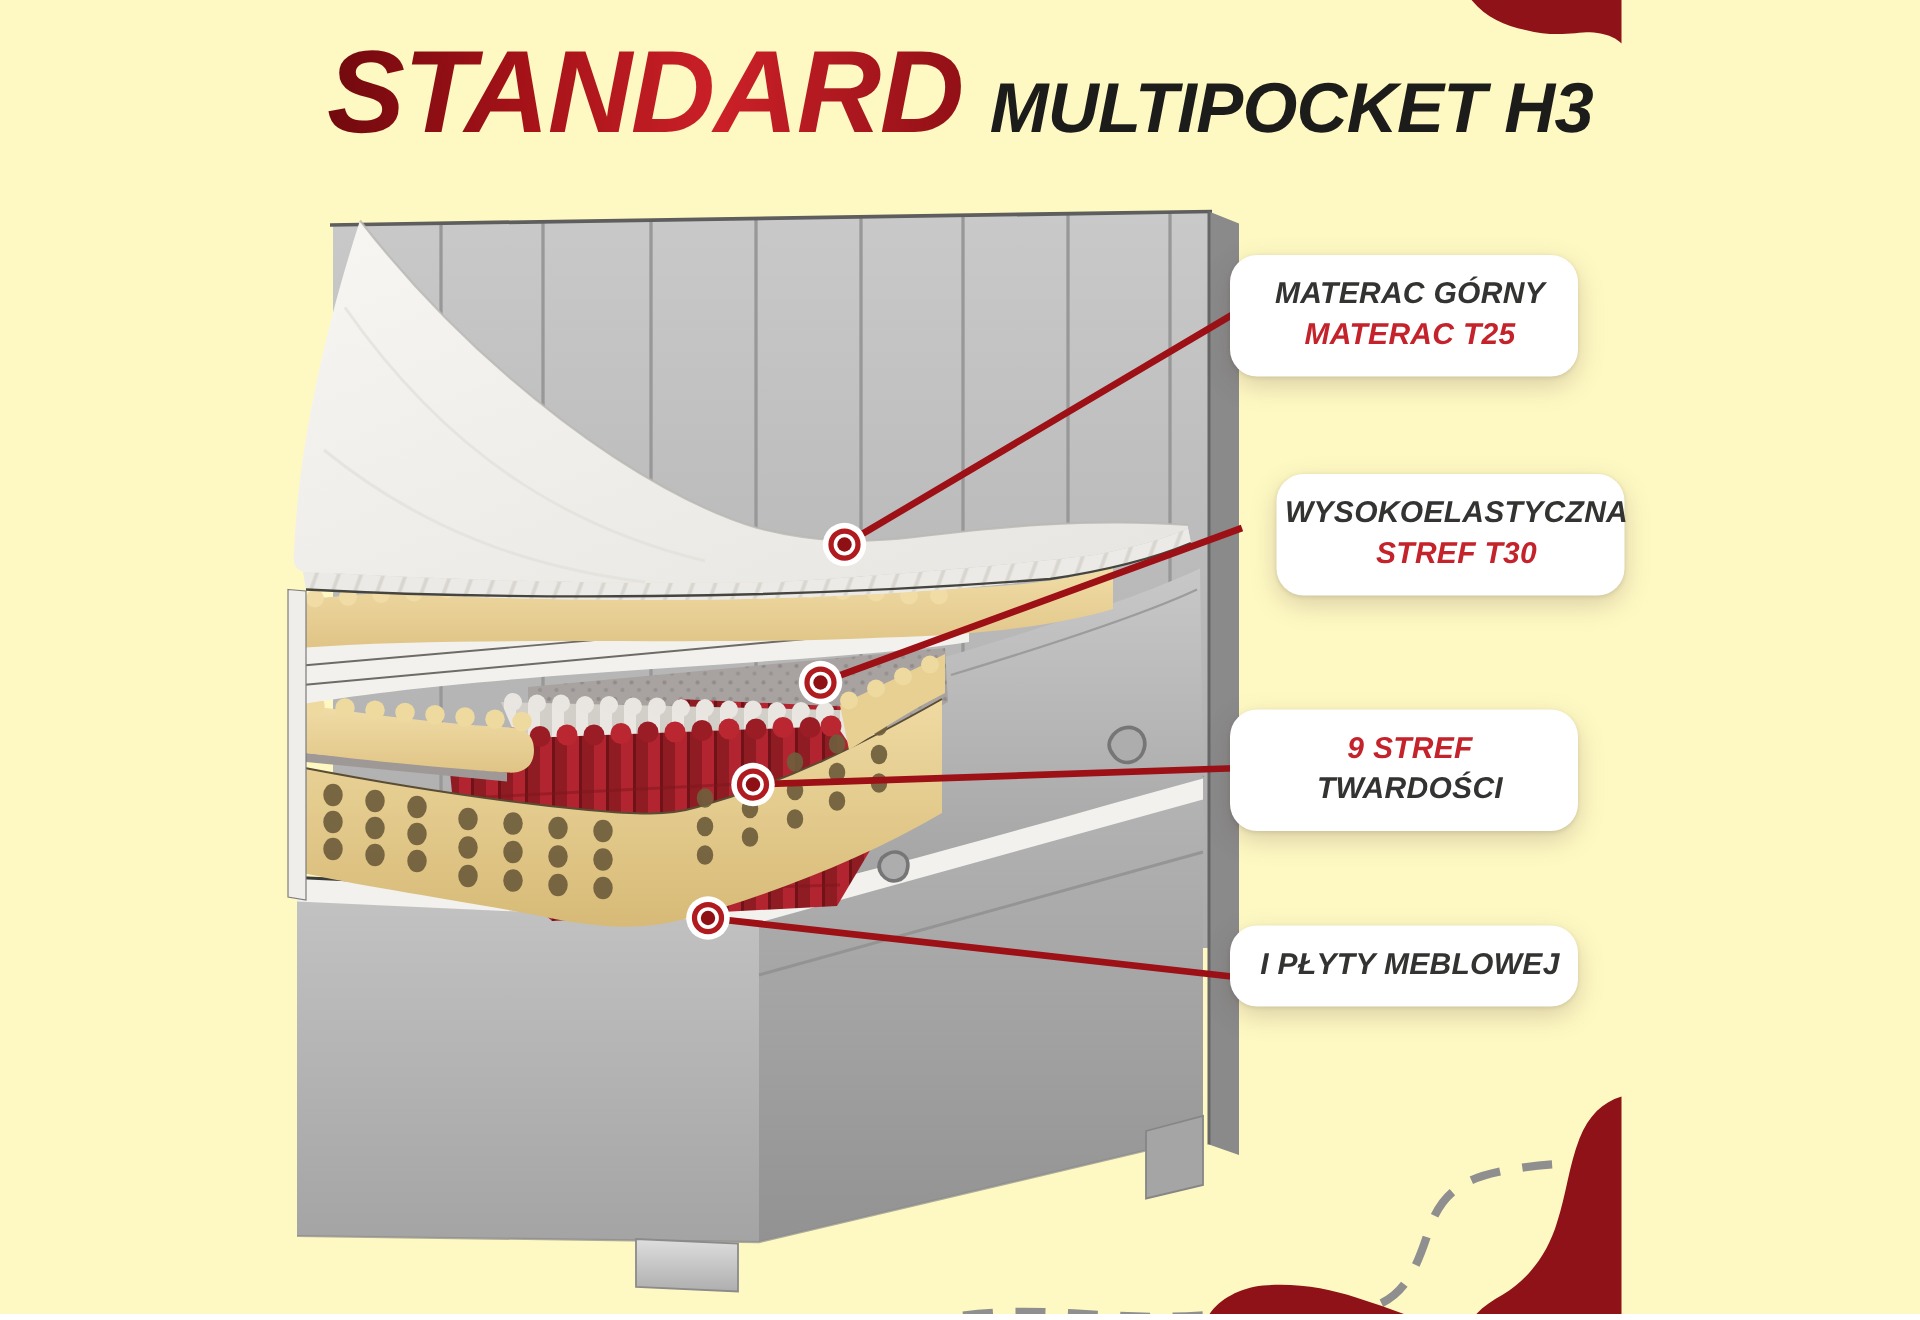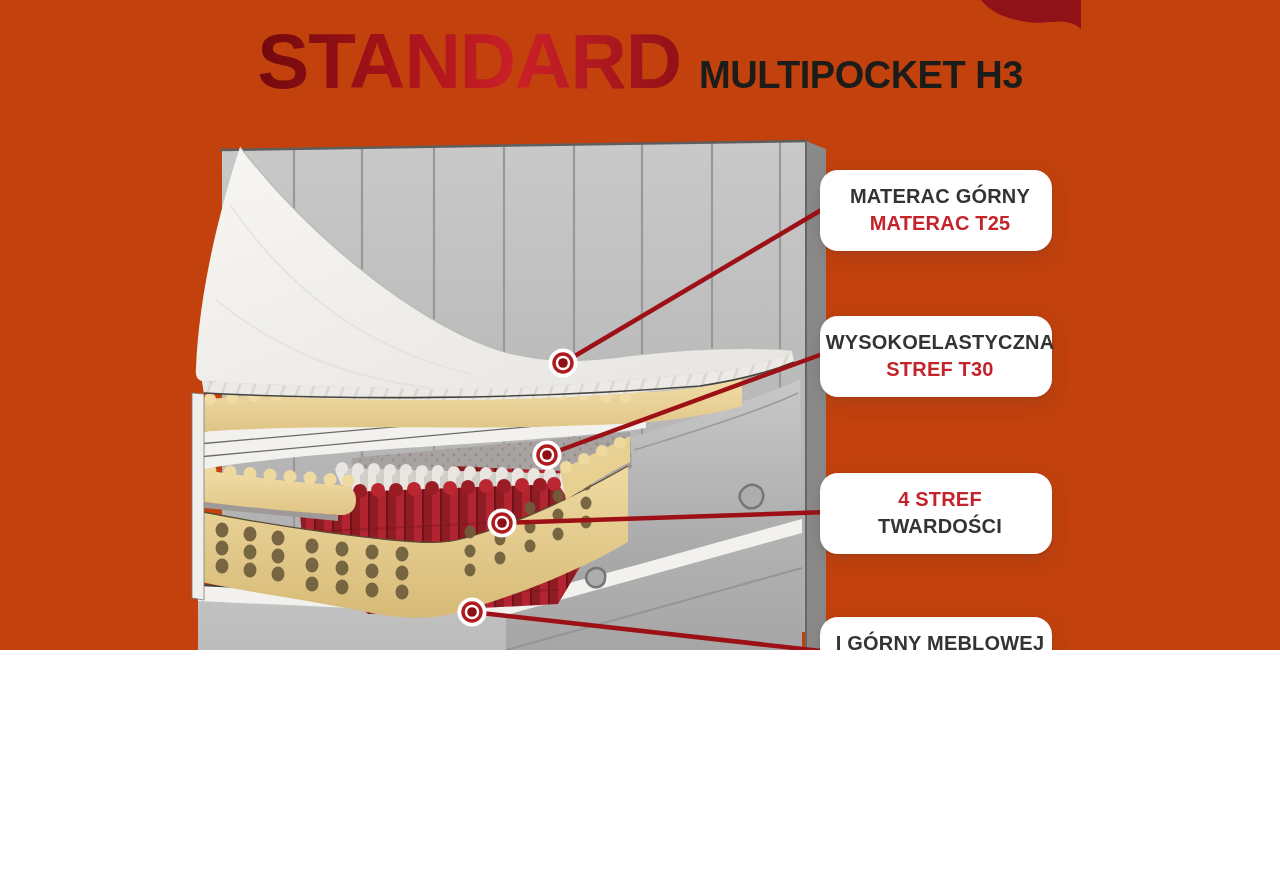--- a/index.html
+++ b/index.html
@@ -1,31 +1,31 @@
 <!DOCTYPE html>
 <html><head>
 <meta charset="utf-8">
 <style>
   html,body{margin:0;padding:0;background:#ffffff;}
-  .canvas{position:relative;width:1280px;height:650px;background:#c2410c;overflow:hidden;
-          font-family:"Liberation Sans",sans-serif;}
+  .canvas{position:relative;width:1280px;height:876px;background:#fef9c3;overflow:hidden;
+          font-family:"Liberation Sans",sans-serif;font-style:italic;}
   .stage{position:absolute;left:0;top:0;}
   .title-row{position:absolute;left:0;top:22px;width:1280px;display:flex;justify-content:center;
              align-items:baseline;white-space:nowrap;}
   .title-main{font-size:78px;font-weight:800;letter-spacing:-1px;line-height:1;
               background:linear-gradient(93deg,#70090e 0%,#a31218 30%,#cb2028 62%,#911016 100%);
               -webkit-background-clip:text;background-clip:text;color:transparent;}
-  .title-sub{font-size:38px;font-weight:700;letter-spacing:-0.5px;color:#1c1c1a;margin-left:18px;line-height:1;}
+  .title-sub{font-size:47px;font-weight:700;letter-spacing:-0.5px;color:#1c1c1a;margin-left:18px;line-height:1;}
   .callout{position:absolute;left:820px;width:232px;box-sizing:border-box;background:#ffffff;
            border-radius:18px;padding:13px 6px 14px 14px;display:flex;flex-direction:column;
            align-items:center;justify-content:center;text-align:center;
            box-shadow:0 6px 18px rgba(95,60,60,.22),0 1px 3px rgba(0,0,0,.10);}
   .callout .c-dark{font-size:20px;font-weight:600;color:#333331;letter-spacing:.2px;line-height:1.35;}
   .callout .c-red{font-size:20px;font-weight:800;color:#c4232b;letter-spacing:.2px;line-height:1.35;}
-  .cb1{top:170px;} .cb2{top:316px;} .cb3{top:473px;} .cb4{top:617px;}
+  .cb1{top:170px;} .cb2{top:316px;margin-left:31px;} .cb3{top:473px;} .cb4{top:617px;}
 </style>
 </head>
 <body>
 
 <div class="canvas">
 
   <svg class="stage" width="1280" height="880" viewBox="0 0 1280 880">
     <defs>
       <linearGradient id="gHead" x1="0" y1="0" x2="0" y2="1">
         <stop offset="0" stop-color="#c9c9c9"></stop>
@@ -319,20 +319,20 @@
 
   <div class="callout cb1">
     <span class="c-dark">MATERAC GÓRNY</span>
     <span class="c-red">MATERAC T25</span>
   </div>
   <div class="callout cb2">
     <span class="c-dark">WYSOKOELASTYCZNA</span>
     <span class="c-red">STREF T30</span>
   </div>
   <div class="callout cb3">
-    <span class="c-red">4 STREF</span>
+    <span class="c-red">9 STREF</span>
     <span class="c-dark">TWARDOŚCI</span>
   </div>
   <div class="callout cb4">
-    <span class="c-dark">I GÓRNY MEBLOWEJ</span>
+    <span class="c-dark">I PŁYTY MEBLOWEJ</span>
   </div>
 
 </div>
 
 </body></html>

